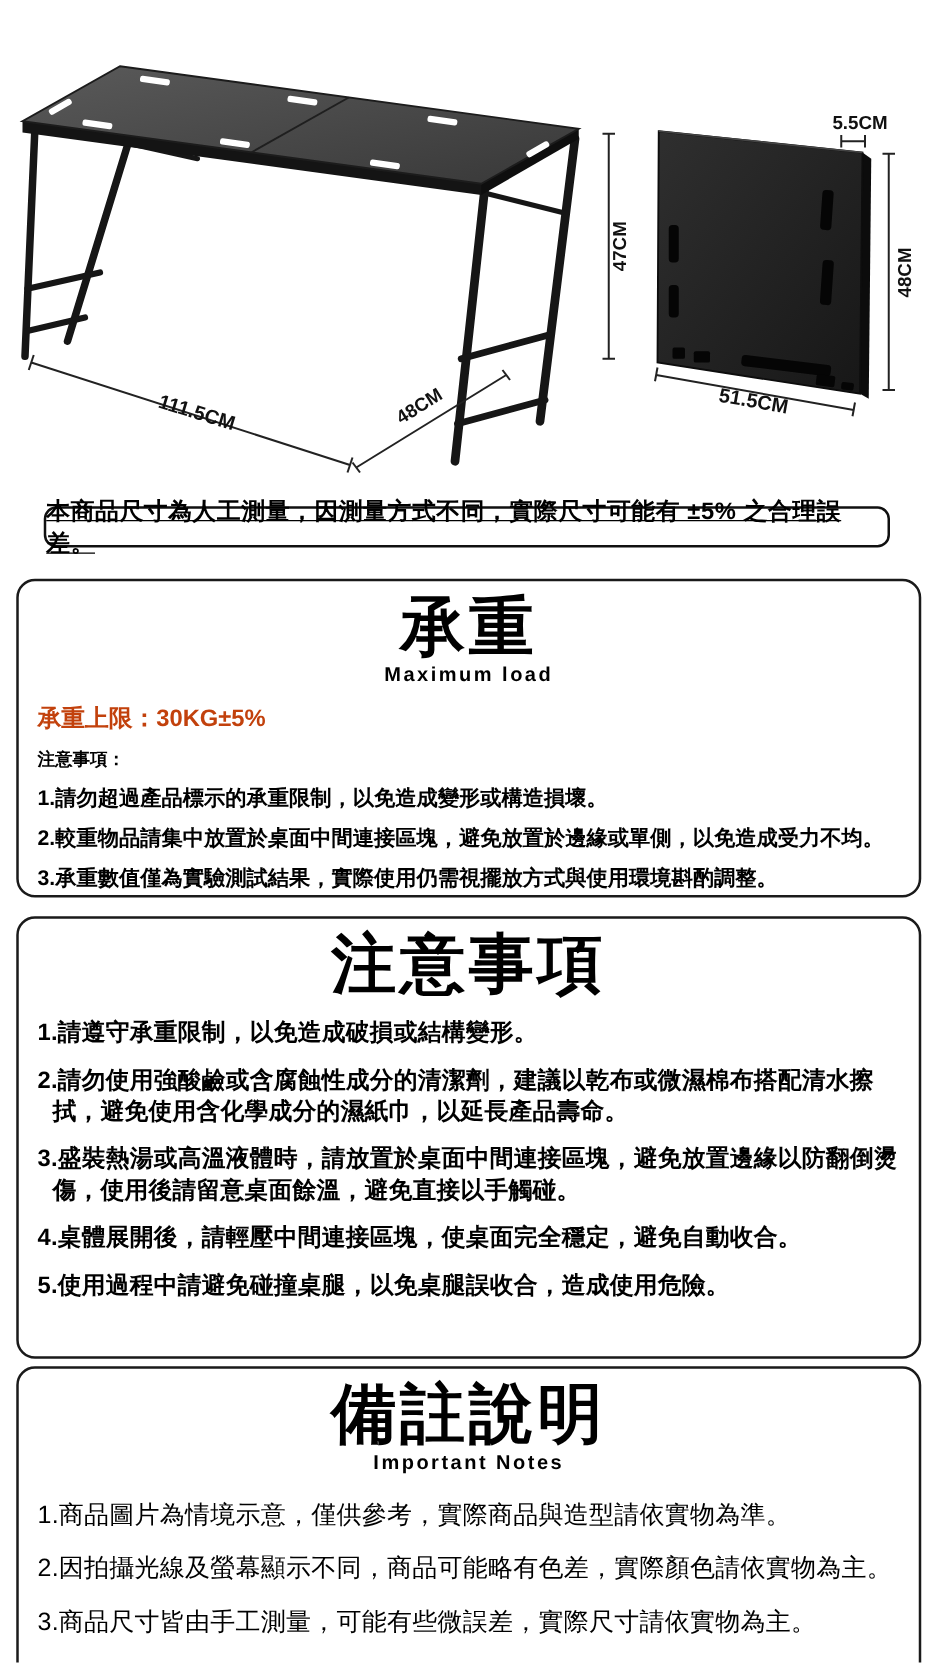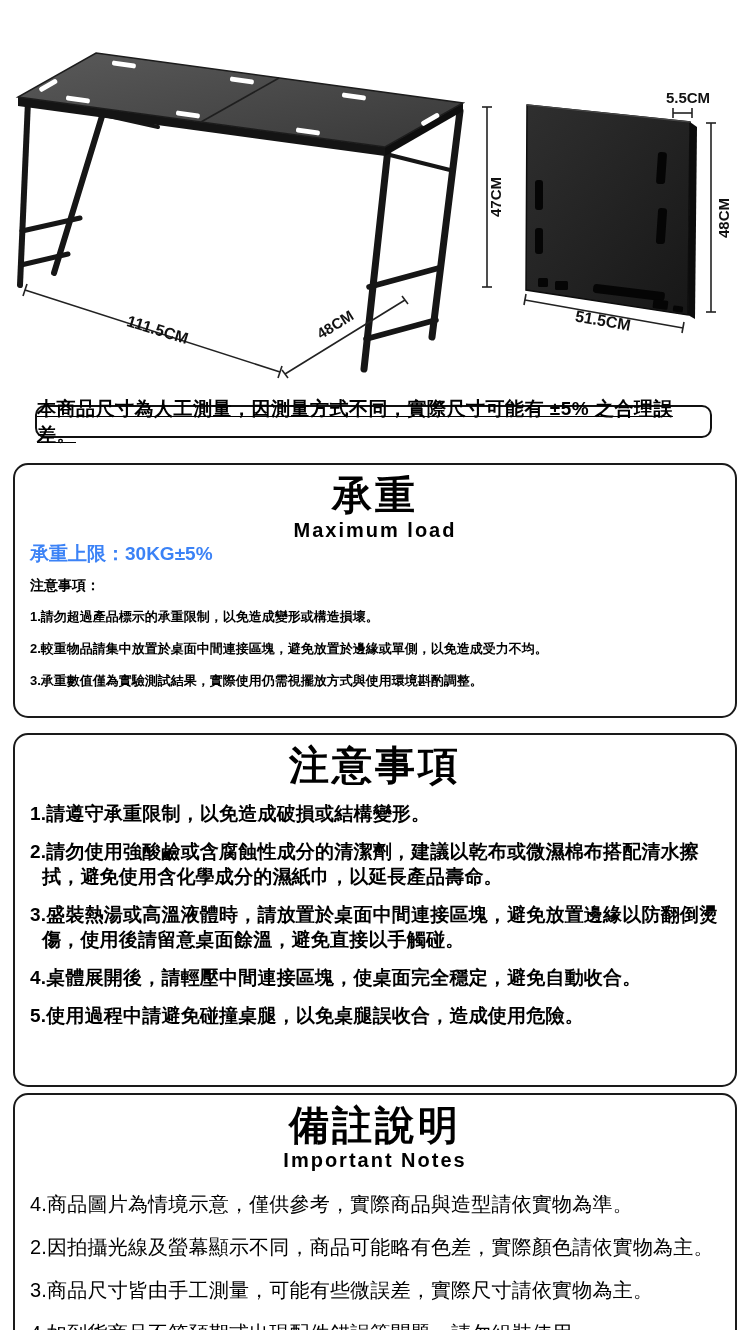--- a/index.html
+++ b/index.html
@@ -22,31 +22,31 @@
   }
   .panel{
     position:absolute;left:13px;width:724px;background:#fff;
     border:2px solid #1a1a1a;border-radius:15px;box-sizing:border-box;
     overflow:hidden;
   }
   .panel-load{top:463px;height:255px;}
   .panel-info{top:733px;height:354px;}
   .panel-notes{top:1093px;height:370px;}
   .panel-title{
-    text-align:center;font-size:40px;font-weight:800;letter-spacing:3px;
+    text-align:center;font-size:52px;font-weight:800;letter-spacing:3px;
     line-height:1.08;margin-top:9px;
   }
   .panel-sub{
-    text-align:center;font-size:20px;font-weight:bold;letter-spacing:2px;
+    text-align:center;font-size:16px;font-weight:bold;letter-spacing:2px;
     margin-top:2px;
   }
   .panel-body{padding:0 15px;}
-  .load-limit{color:#3b82f6;font-size:19px;font-weight:bold;margin-top:1px;line-height:1.2;}
+  .load-limit{color:#c2410c;font-size:19px;font-weight:bold;margin-top:15px;line-height:1.2;}
   .load-lead{font-size:14px;font-weight:bold;margin-top:11px;line-height:1.2;}
-  .load-item{font-size:13px;font-weight:bold;line-height:32px;}
+  .load-item{font-size:17px;font-weight:bold;line-height:32px;}
   .load-items{margin-top:7px;}
   .info-items{margin-top:14px;}
   .info-item{
     font-size:19px;font-weight:700;line-height:25px;margin-bottom:13px;
     padding-left:12px;text-indent:-12px;letter-spacing:.2px;
   }
   .notes-items{margin-top:20px;}
   .notes-item{font-size:20px;font-weight:400;line-height:24px;margin-bottom:19px;letter-spacing:.2px;}
 </style>
 </head>
@@ -179,18 +179,18 @@
     <div class="info-item">3.盛裝熱湯或高溫液體時，請放置於桌面中間連接區塊，避免放置邊緣以防翻倒燙傷，使用後請留意桌面餘溫，避免直接以手觸碰。</div>
     <div class="info-item">4.桌體展開後，請輕壓中間連接區塊，使桌面完全穩定，避免自動收合。</div>
     <div class="info-item">5.使用過程中請避免碰撞桌腿，以免桌腿誤收合，造成使用危險。</div>
   </div>
 </div>
 
 <div class="panel panel-notes">
   <div class="panel-title">備註說明</div>
   <div class="panel-sub">Important Notes</div>
   <div class="panel-body notes-items">
-    <div class="notes-item">4.商品圖片為情境示意，僅供參考，實際商品與造型請依實物為準。</div>
+    <div class="notes-item">1.商品圖片為情境示意，僅供參考，實際商品與造型請依實物為準。</div>
     <div class="notes-item">2.因拍攝光線及螢幕顯示不同，商品可能略有色差，實際顏色請依實物為主。</div>
     <div class="notes-item">3.商品尺寸皆由手工測量，可能有些微誤差，實際尺寸請依實物為主。</div>
     <div class="notes-item">4.如到貨商品不符預期或出現配件錯誤等問題，請勿組裝使用。</div>
   </div>
 </div>
 
 </body></html>

